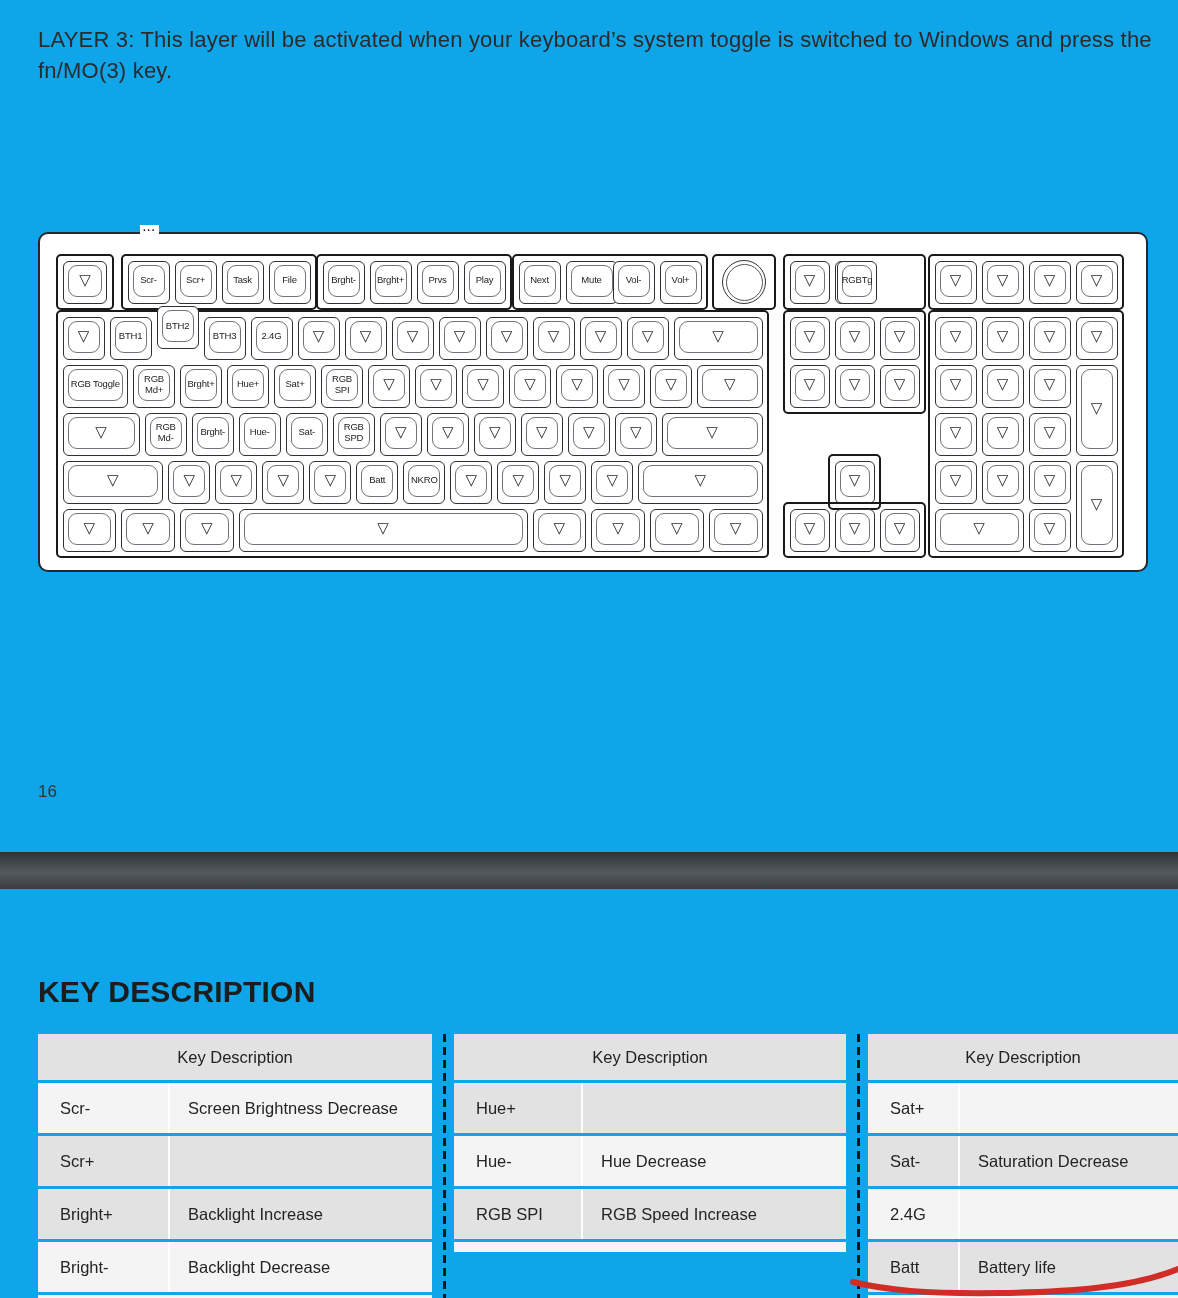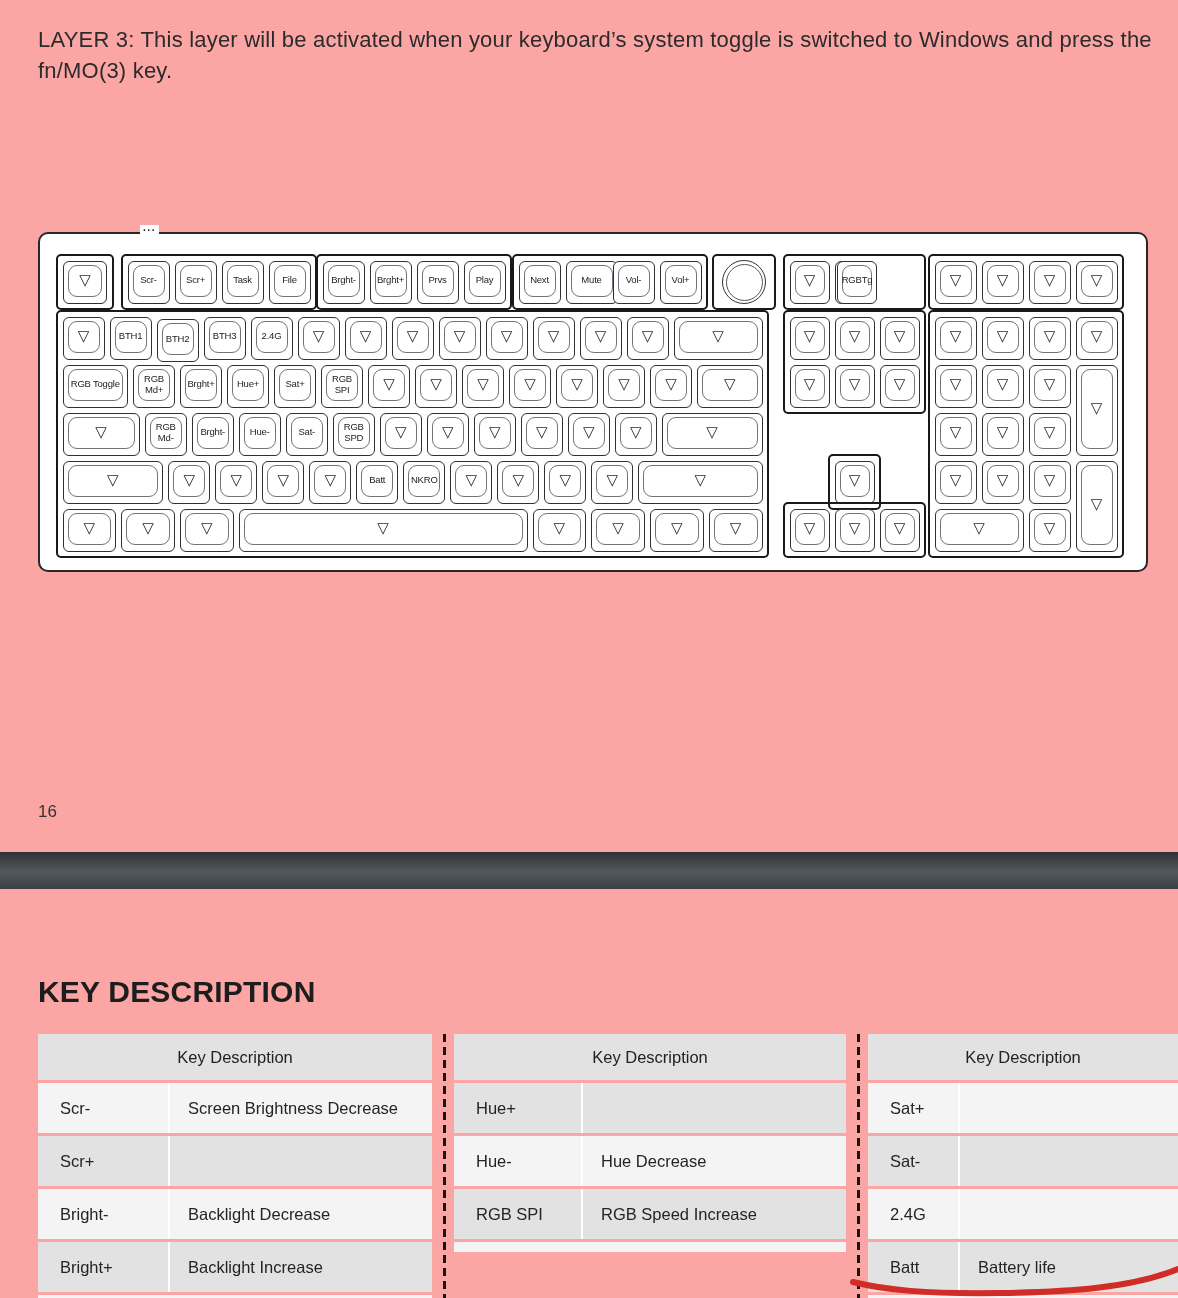--- a/index.html
+++ b/index.html
@@ -1,17 +1,17 @@
 <!DOCTYPE html>
 <html><head>
 <meta charset="utf-8">
 <style>
   * { margin:0; padding:0; box-sizing:border-box; }
   html,body { background:#ffffff; }
-  .page { position:relative; width:1178px; height:1298px; background:#fca5a5; overflow:hidden;
+  .page { position:relative; width:1178px; height:1298px; background:#0ea5e9; overflow:hidden;
           font-family:"Liberation Sans", sans-serif; }
 
   
   .intro { position:absolute; left:38px; top:24px; width:1135px;
            font-size:22px; line-height:31px; color:#2b2b2b; letter-spacing:0.2px; }
 
   
   .kbd-case { position:absolute; left:38px; top:232px; width:1110px; height:340px;
               border:2px solid #26282a; border-radius:10px; background:#fff; }
   .kbd-dots { position:absolute; left:100px; top:-9px; background:#fff; padding:0 3px;
@@ -21,21 +21,21 @@
   .key .cap { position:absolute; left:4px; right:4px; top:3px; bottom:6px;
               border:1.1px solid #70737a; border-radius:9px;
               display:flex; align-items:center; justify-content:center; text-align:center; }
   .key .lab { font-size:9.5px; line-height:1.12; color:#1c1c1c; font-weight:500; letter-spacing:-0.2px; }
   .key .tri { font-size:15px; line-height:1; color:#2a2a2a; font-family:"DejaVu Sans", sans-serif; }
   .knob-outer { position:absolute; width:44px; height:44px; border:1.6px solid #333;
                 border-radius:50%; background:#fff; }
   .knob-inner { position:absolute; inset:2.5px; border:1.1px solid #555; border-radius:50%; }
 
   
-  .page-num { position:absolute; left:38px; top:802px; font-size:17px; color:#333; }
+  .page-num { position:absolute; left:38px; top:782px; font-size:17px; color:#333; }
 
   
   .divider-bar { position:absolute; left:0; top:852px; width:1178px; height:37px;
                  background:linear-gradient(180deg,#2e3236 0%,#54595e 55%,#3a3e43 100%); }
 
   
   .section-title { position:absolute; left:38px; top:975px; font-size:30px; font-weight:800;
                    color:#1d1d1d; letter-spacing:0.2px; }
 
   
@@ -180,21 +180,21 @@
       <div class="key" style="left: 22.5px; top: 82.5px; width: 42px; height: 43px;">
         <div class="cap">
           <span class="tri">▽</span>
         </div>
       </div>
       <div class="key" style="left: 69.5px; top: 82.5px; width: 42px; height: 43px;">
         <div class="cap">
           <span class="lab">BTH1</span>
         </div>
       </div>
-      <div class="key" style="left: 116.5px; top: 85px; width: 42px; height: 43px;">
+      <div class="key" style="left: 116.5px; top: 72px; width: 42px; height: 43px;">
         <div class="cap">
           <span class="lab">BTH2</span>
         </div>
       </div>
       <div class="key" style="left: 163.5px; top: 82.5px; width: 42px; height: 43px;">
         <div class="cap">
           <span class="lab">BTH3</span>
         </div>
       </div>
       <div class="key" style="left: 210.5px; top: 82.5px; width: 42px; height: 43px;">
@@ -631,27 +631,27 @@
 
   <div class="kd-table" style="left:38px;width:394px;--keyw:132px">
       <div class="t-head">Key Description</div>
       <div class="t-row">
         <div class="t-key">Scr-</div>
         <div class="t-desc">Screen Brightness Decrease</div>
       </div>
       <div class="t-row alt">
         <div class="t-key">Scr+</div>
       </div>
+      <div class="t-row alt">
+        <div class="t-key">Bright+</div>
+        <div class="t-desc">Backlight Increase</div>
+      </div>
       <div class="t-row">
         <div class="t-key">Bright-</div>
         <div class="t-desc">Backlight Decrease</div>
-      </div>
-      <div class="t-row alt">
-        <div class="t-key">Bright+</div>
-        <div class="t-desc">Backlight Increase</div>
       </div>
       <div class="t-row sliver"></div>
     </div>
   <div class="dash" style="left:443px"></div>
   <div class="kd-table" style="left:454px;width:392px;--keyw:129px">
       <div class="t-head">Key Description</div>
       <div class="t-row alt">
         <div class="t-key">Hue+</div>
       </div>
       <div class="t-row">
@@ -665,20 +665,21 @@
       <div class="t-row sliver"></div>
     </div>
   <div class="dash" style="left:857px"></div>
   <div class="kd-table" style="left:868px;width:310px;--keyw:92px">
       <div class="t-head">Key Description</div>
       <div class="t-row">
         <div class="t-key">Sat+</div>
       </div>
       <div class="t-row alt">
         <div class="t-key">Sat-</div>
+        <div class="t-desc">Saturation Decrease</div>
       </div>
       <div class="t-row">
         <div class="t-key">2.4G</div>
       </div>
       <div class="t-row alt">
         <div class="t-key">Batt</div>
         <div class="t-desc">Battery life</div>
       </div>
       <div class="t-row sliver"></div>
     </div>

